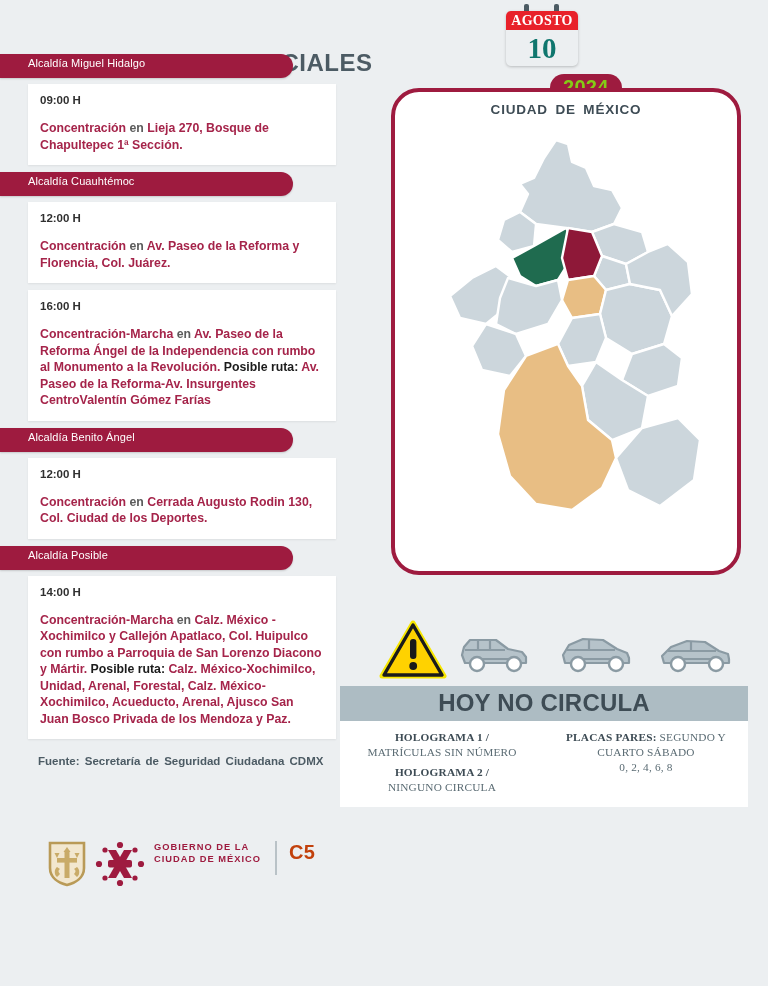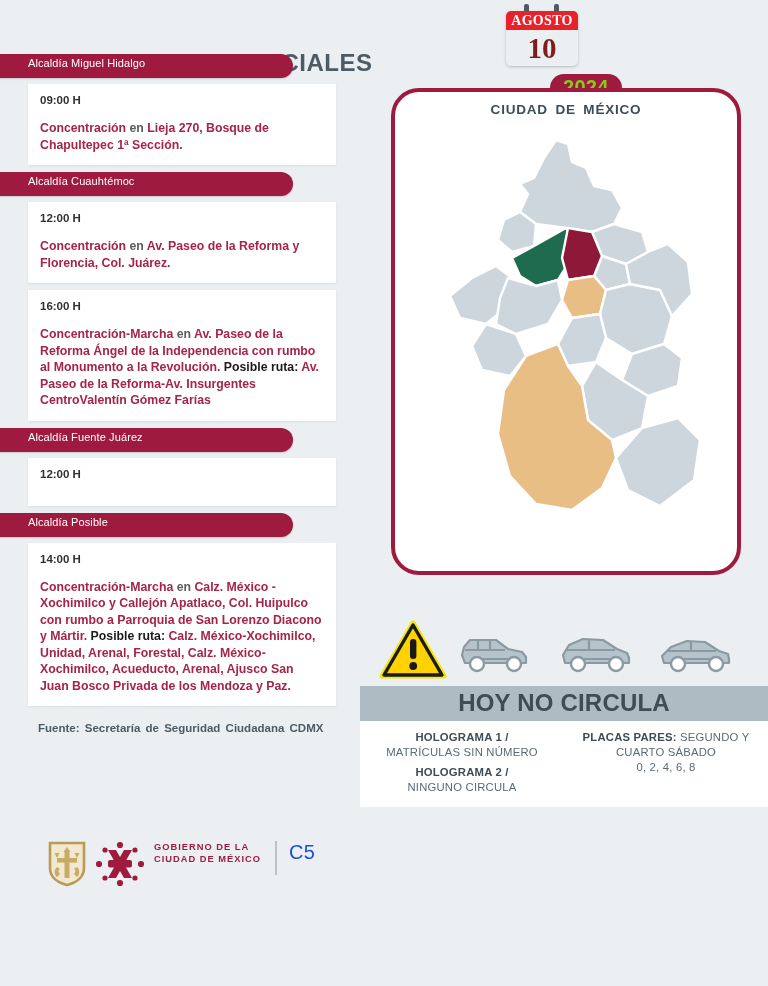--- a/index.html
+++ b/index.html
@@ -67,21 +67,21 @@
     font-weight: bold;
     text-align: center;
     letter-spacing: 0.3px;
   }
   .cal-day {
     height: 36px;
     line-height: 36px;
     text-align: center;
     font-size: 29px;
     font-weight: bold;
-    color: #7f1d1d;
+    color: #0f766e;
   }
   .cal-year {
     position: absolute;
     left: 44px;
     top: 70px;
     background: #9e1b3f;
     color: #84cc16;
     font-size: 20px;
     font-weight: bold;
     padding: 2px 13px 3px;
@@ -167,22 +167,22 @@
     letter-spacing: 1px;
   }
   .divider-v {
     width: 2px;
     height: 34px;
     background: #b9c2c7;
     margin: 0 12px 0 14px;
   }
   .c5-text {
     font-size: 20px;
-    font-weight: normal;
-    color: #1d4ed8;
+    font-weight: bold;
+    color: #c2410c;
     letter-spacing: 0.5px;
   }
 
   
   .map-panel {
     position: absolute;
     left: 391px;
     top: 88px;
     width: 350px;
     height: 487px;
@@ -215,21 +215,21 @@
     width: 366px;
     height: 62px;
   }
   .warn-tri { position: absolute; left: 5px; top: 0; }
   .car-1 { position: absolute; left: 82px; top: 13px; }
   .car-2 { position: absolute; left: 185px; top: 13px; }
   .car-3 { position: absolute; left: 285px; top: 13px; }
 
   .hnc-panel {
     position: absolute;
-    left: 360px;
+    left: 340px;
     top: 686px;
     width: 408px;
   }
   .hnc-head {
     background: #adbcc3;
     text-align: center;
     font-size: 24px;
     font-weight: bold;
     color: #3e4c55;
     padding: 3px 0 4px;
@@ -246,20 +246,21 @@
     font-size: 11.3px;
     font-weight: bold;
     color: #3e4c55;
     line-height: 14px;
     letter-spacing: 0.3px;
   }
   .hnc-body {
     background: #fff;
     display: flex;
     padding: 9px 0 12px;
+    font-family: Liberation Serif, serif;
   }
   .hnc-body .col {
     flex: 1;
     text-align: center;
     font-size: 11.3px;
     line-height: 15px;
     color: #5a6b73;
     letter-spacing: 0.2px;
   }
   .hnc-body b { color: #3e4c55; }
@@ -293,24 +294,25 @@
     </div>
     <div class="event-card">
       <div class="ev-time">12:00 H</div>
       <div class="ev-text"><span>Concentración</span><span class="plain"> en </span><span>Av. Paseo de la Reforma y Florencia, Col. Juárez.</span></div>
     </div>
     <div class="event-card">
       <div class="ev-time">16:00 H</div>
       <div class="ev-text"><span>Concentración-Marcha</span><span class="plain"> en </span><span>Av. Paseo de la Reforma Ángel de la Independencia con rumbo al Monumento a la Revolución. </span><span class="dark">Posible ruta:</span><span> Av. Paseo de la Reforma-Av. Insurgentes CentroValentín Gómez Farías</span></div>
     </div>
     <div class="alc-pill">
-      <span>Alcaldía Fuente Juárez</span>
+      <span>Alcaldía Benito Ángel</span>
     </div>
     <div class="event-card">
       <div class="ev-time">12:00 H</div>
+      <div class="ev-text"><span>Concentración</span><span class="plain"> en </span><span>Cerrada Augusto Rodin 130, Col. Ciudad de los Deportes.</span></div>
     </div>
     <div class="alc-pill">
       <span>Alcaldía Posible</span>
     </div>
     <div class="event-card">
       <div class="ev-time">14:00 H</div>
       <div class="ev-text"><span>Concentración-Marcha</span><span class="plain"> en </span><span>Calz. México - Xochimilco y Callejón Apatlaco, Col. Huipulco con rumbo a Parroquia de San Lorenzo Diacono y Mártir. </span><span class="dark">Posible ruta:</span><span> Calz. México-Xochimilco, Unidad, Arenal, Forestal, Calz. México-Xochimilco, Acueducto, Arenal, Ajusco San Juan Bosco Privada de los Mendoza y Paz.</span></div>
     </div>
     <div class="source-note">Fuente: Secretaría de Seguridad Ciudadana CDMX</div>
   </div>

